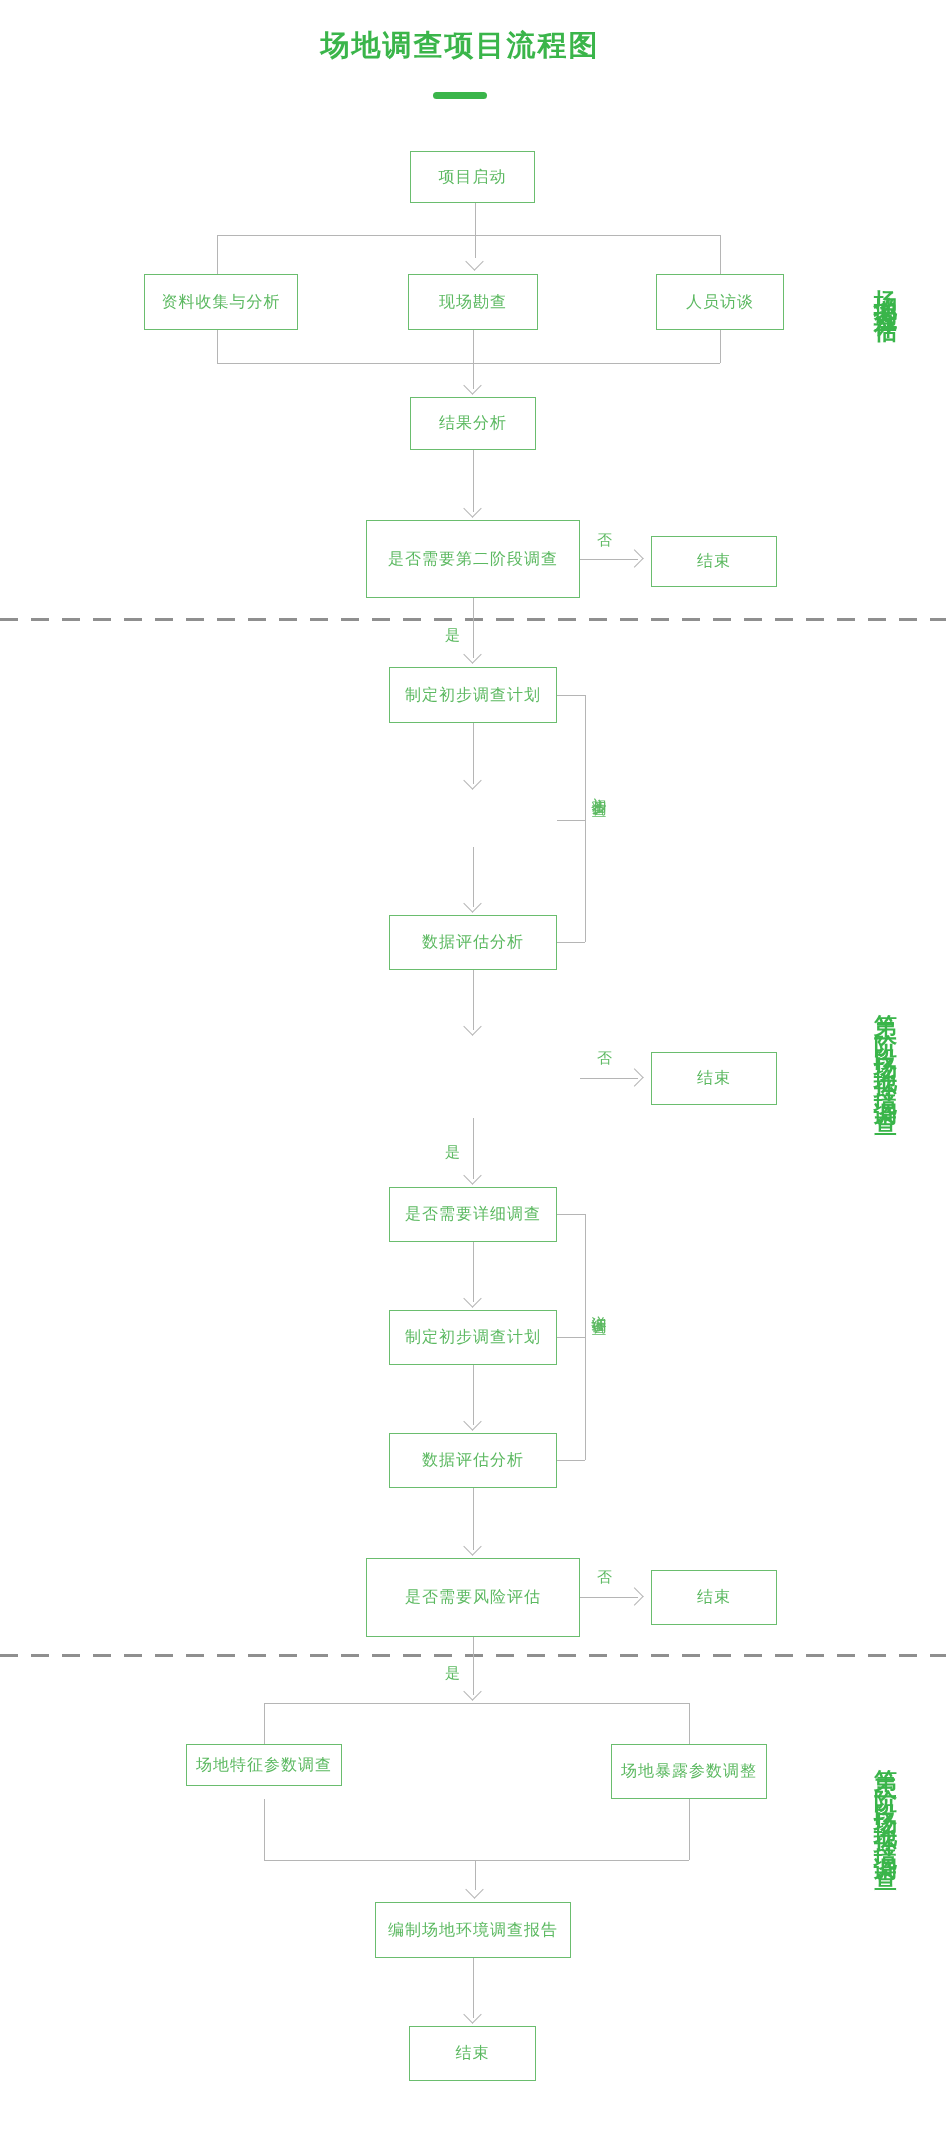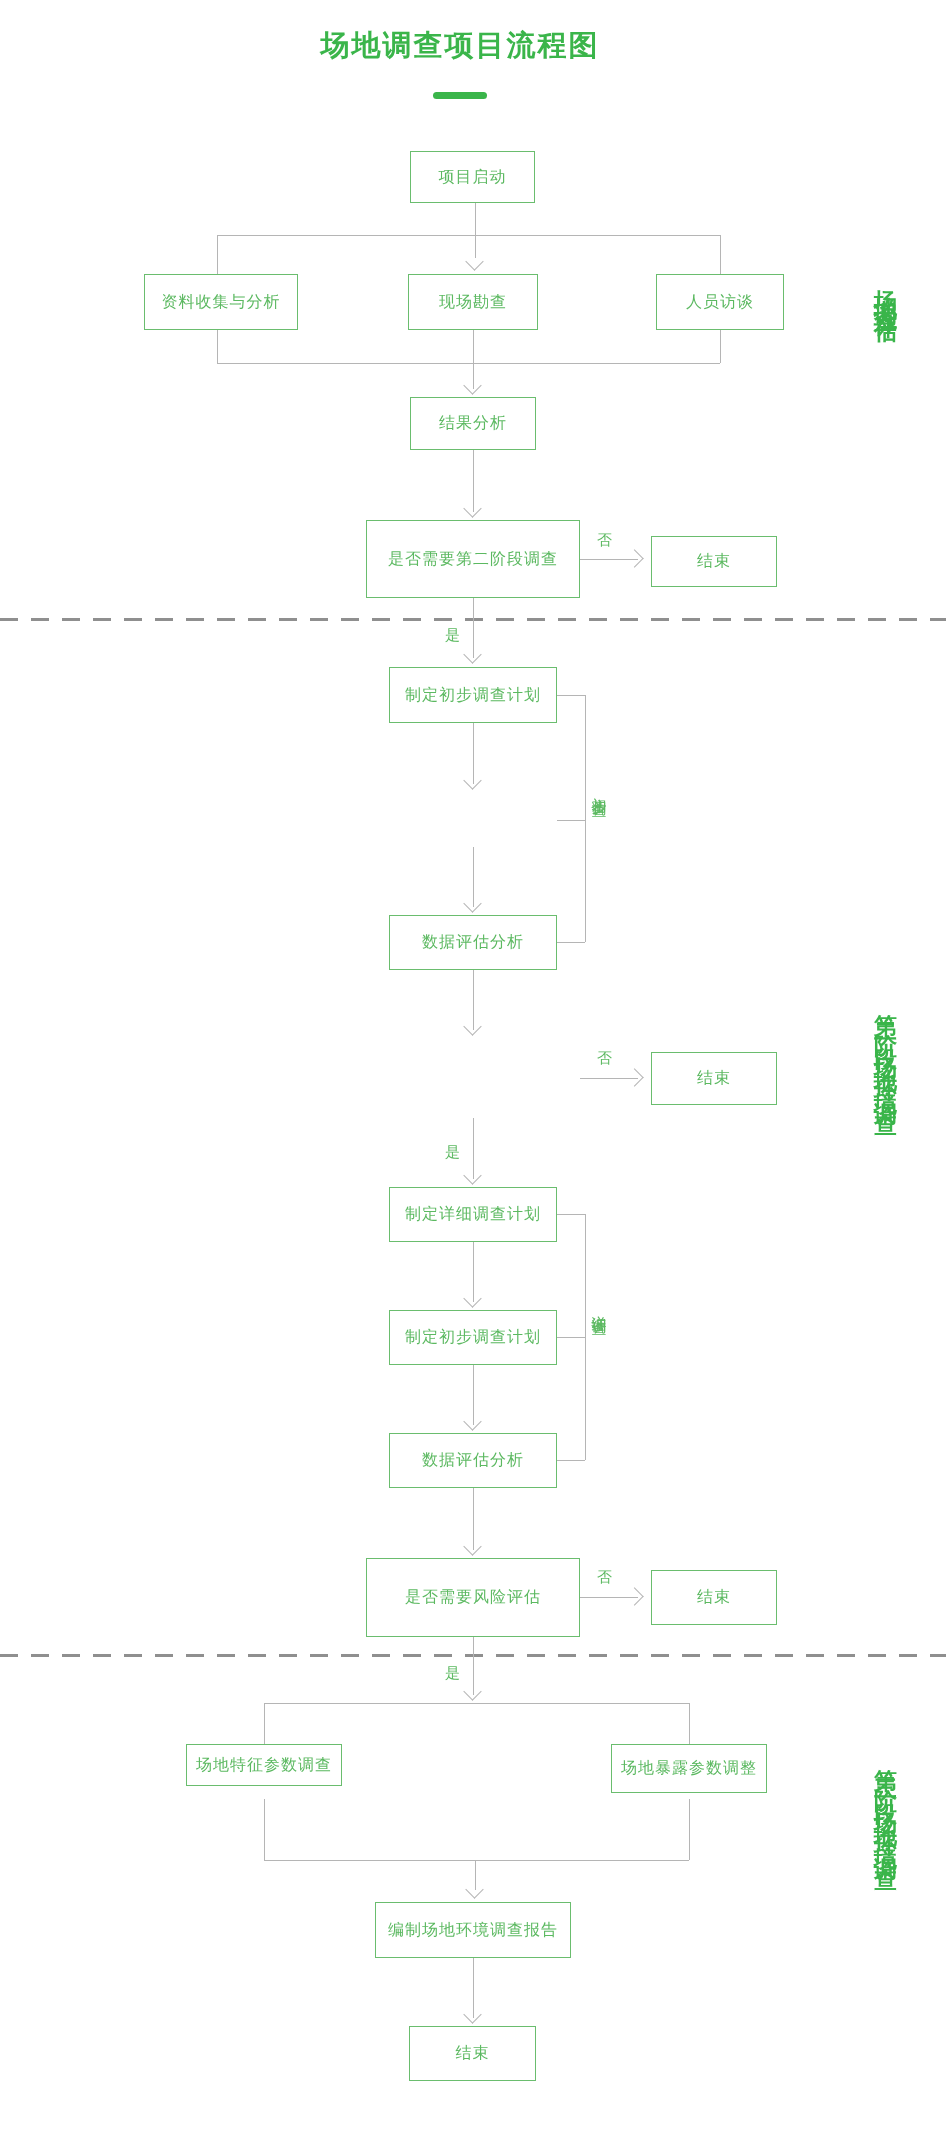--- a/index.html
+++ b/index.html
@@ -100,21 +100,21 @@
 
   <div class="lbl" style="left:597px;top:1049px;">否</div>
   <div class="hl" style="left:580px;top:1078px;width:58px;"></div>
   <div class="chev right" style="left:628px;top:1071px;"></div>
   <div class="nd" style="left:651px;top:1052px;width:126px;height:53px;">结束</div>
 
   <div class="vl" style="left:473px;top:1118px;height:61px;"></div>
   <div class="chev down" style="left:466px;top:1169px;"></div>
   <div class="lbl" style="left:445px;top:1143px;">是</div>
 
-  <div class="nd" style="left:389px;top:1187px;width:168px;height:55px;">制定详细调查计划</div>
+  <div class="nd" style="left:389px;top:1187px;width:168px;height:55px;">是否需要详细调查</div>
   <div class="vl" style="left:473px;top:1242px;height:60px;"></div>
   <div class="chev down" style="left:466px;top:1292px;"></div>
 
   <div class="nd" style="left:389px;top:1310px;width:168px;height:55px;">制定初步调查计划</div>
   <div class="vl" style="left:473px;top:1365px;height:60px;"></div>
   <div class="chev down" style="left:466px;top:1415px;"></div>
 
   <div class="nd" style="left:389px;top:1433px;width:168px;height:55px;">数据评估分析</div>
 
   <div class="hl" style="left:557px;top:1214px;width:28px;"></div>
@@ -136,21 +136,21 @@
 
   <div class="vl" style="left:473px;top:1637px;height:58px;"></div>
   <div class="chev down" style="left:466px;top:1685px;"></div>
   <div class="lbl" style="left:445px;top:1664px;">是</div>
 
   <div class="hl" style="left:264px;top:1703px;width:425px;"></div>
   <div class="vl" style="left:264px;top:1703px;height:41px;"></div>
   <div class="vl" style="left:689px;top:1703px;height:41px;"></div>
 
   <div class="nd" style="left:186px;top:1744px;width:156px;height:42px;">场地特征参数调查</div>
-  <div class="nd" style="left:611px;top:1744px;width:156px;height:49px;">场地暴露参数调整</div>
+  <div class="nd" style="left:611px;top:1744px;width:156px;height:55px;">场地暴露参数调整</div>
 
   <div class="vl" style="left:264px;top:1799px;height:61px;"></div>
   <div class="vl" style="left:689px;top:1799px;height:61px;"></div>
   <div class="hl" style="left:264px;top:1860px;width:425px;"></div>
   <div class="vl" style="left:475px;top:1860px;height:30px;"></div>
   <div class="chev down" style="left:468px;top:1883px;"></div>
 
   <div class="nd" style="left:375px;top:1902px;width:196px;height:56px;">编制场地环境调查报告</div>
   <div class="vl" style="left:473px;top:1958px;height:60px;"></div>
   <div class="chev down" style="left:466px;top:2008px;"></div>

